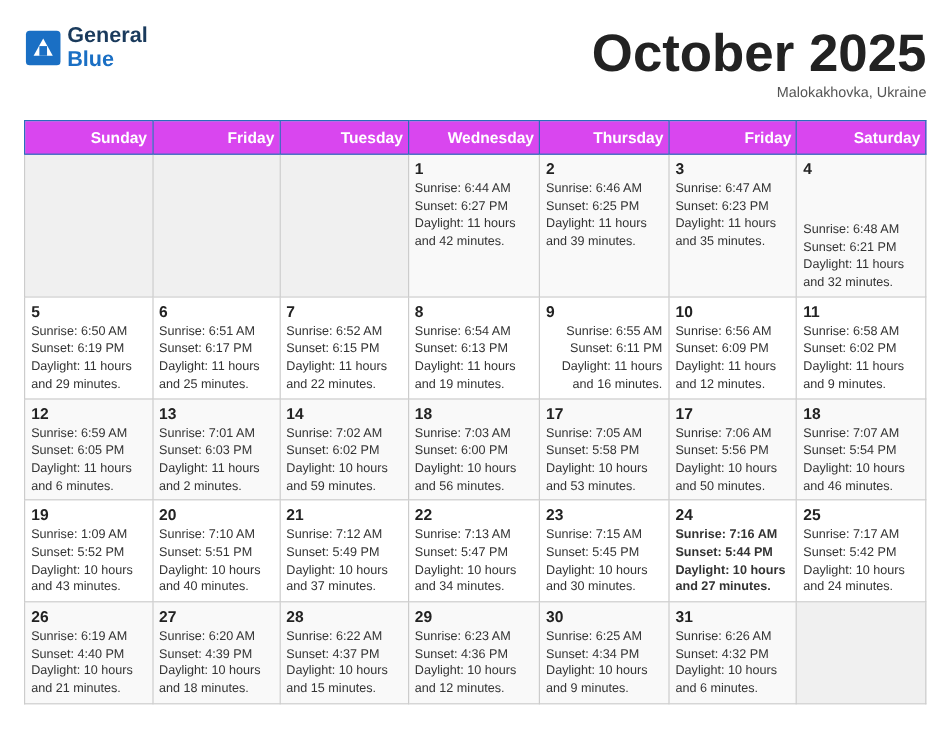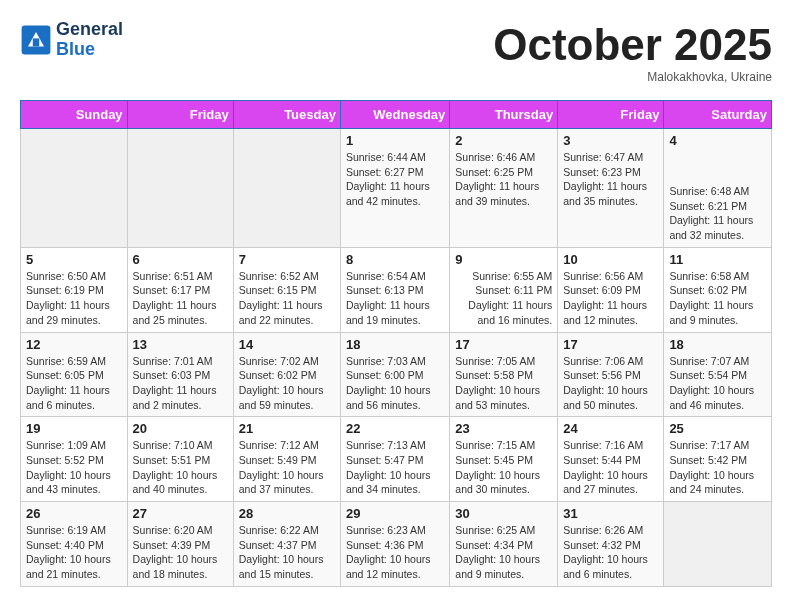--- a/index.html
+++ b/index.html
@@ -262,21 +262,21 @@
 Daylight: 10 hours and 34 minutes.</div>
         </td>
         <td>
           <span class="day-num">23</span>
           <div class="day-info" style="white-space: pre-line;">Sunrise: 7:15 AM
 Sunset: 5:45 PM
 Daylight: 10 hours and 30 minutes.</div>
         </td>
         <td>
           <span class="day-num">24</span>
-          <div class="day-info" style="white-space: pre-line;">Sunrise: 7:16 AM
+          <div class="day-info" style="white-space: pre-line; font-weight: bold;">Sunrise: 7:16 AM
 Sunset: 5:44 PM
 Daylight: 10 hours and 27 minutes.</div>
         </td>
         <td>
           <span class="day-num">25</span>
           <div class="day-info" style="white-space: pre-line;">Sunrise: 7:17 AM
 Sunset: 5:42 PM
 Daylight: 10 hours and 24 minutes.</div>
         </td>
       </tr>

